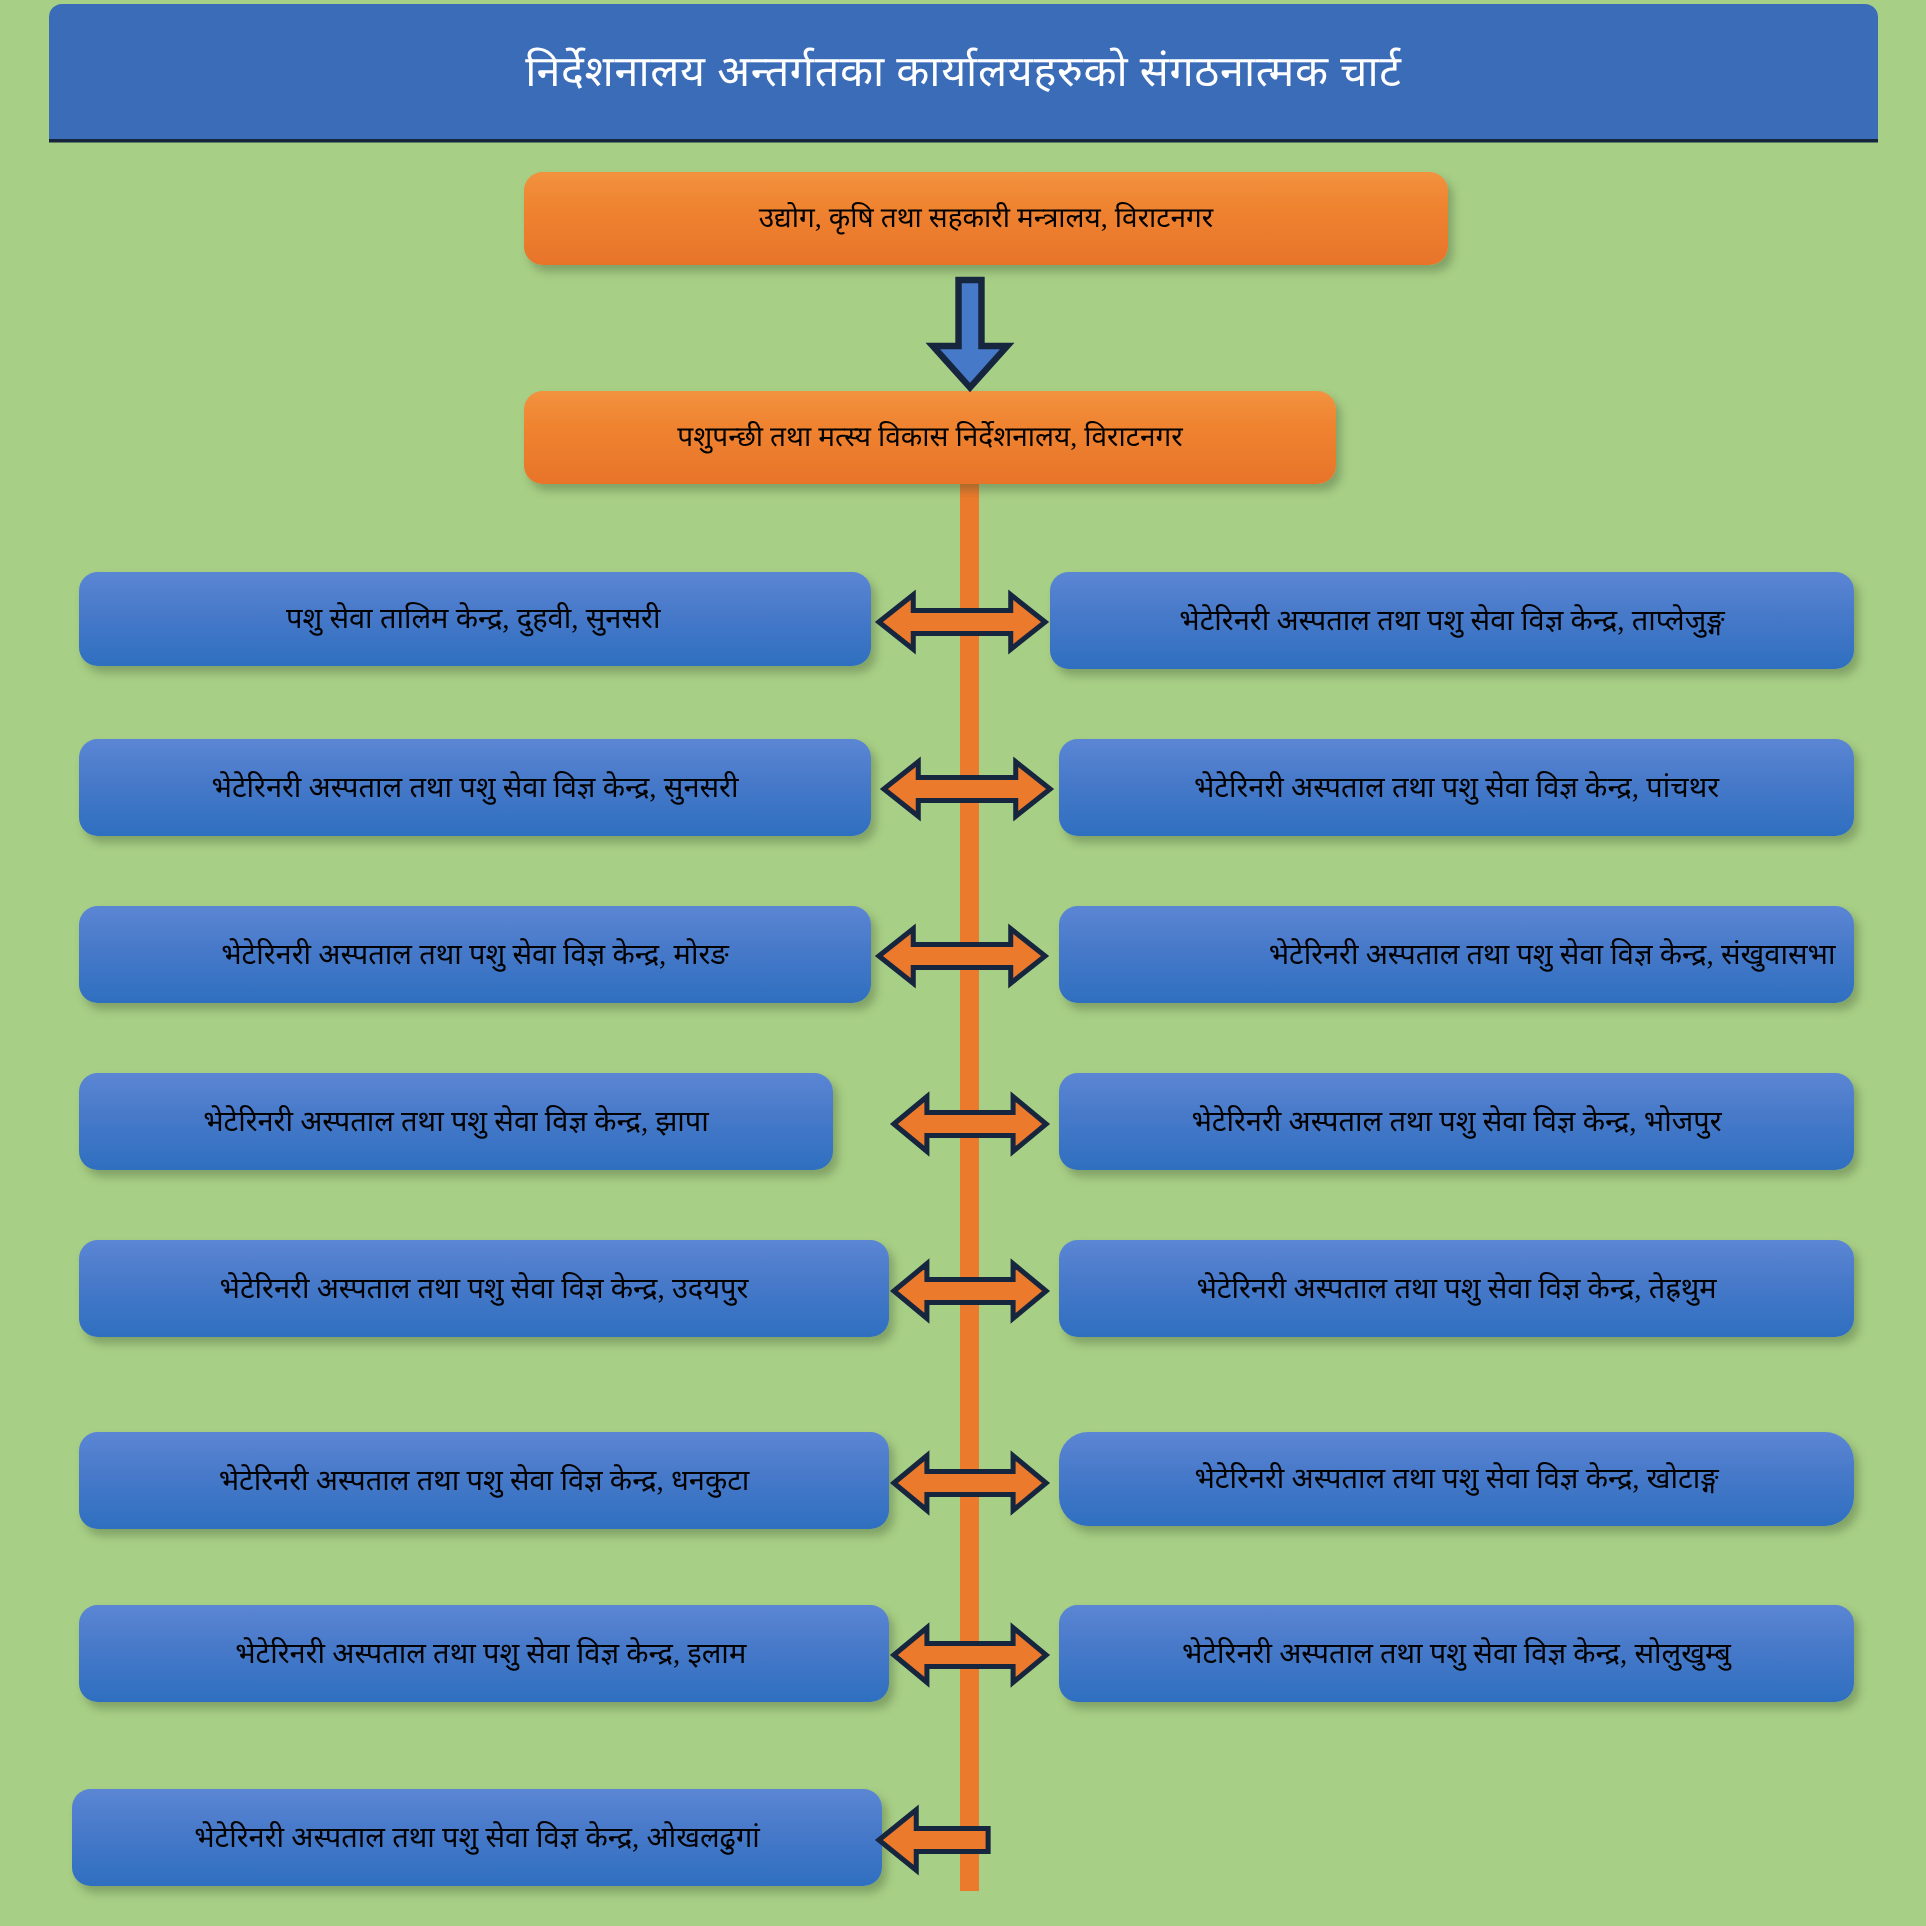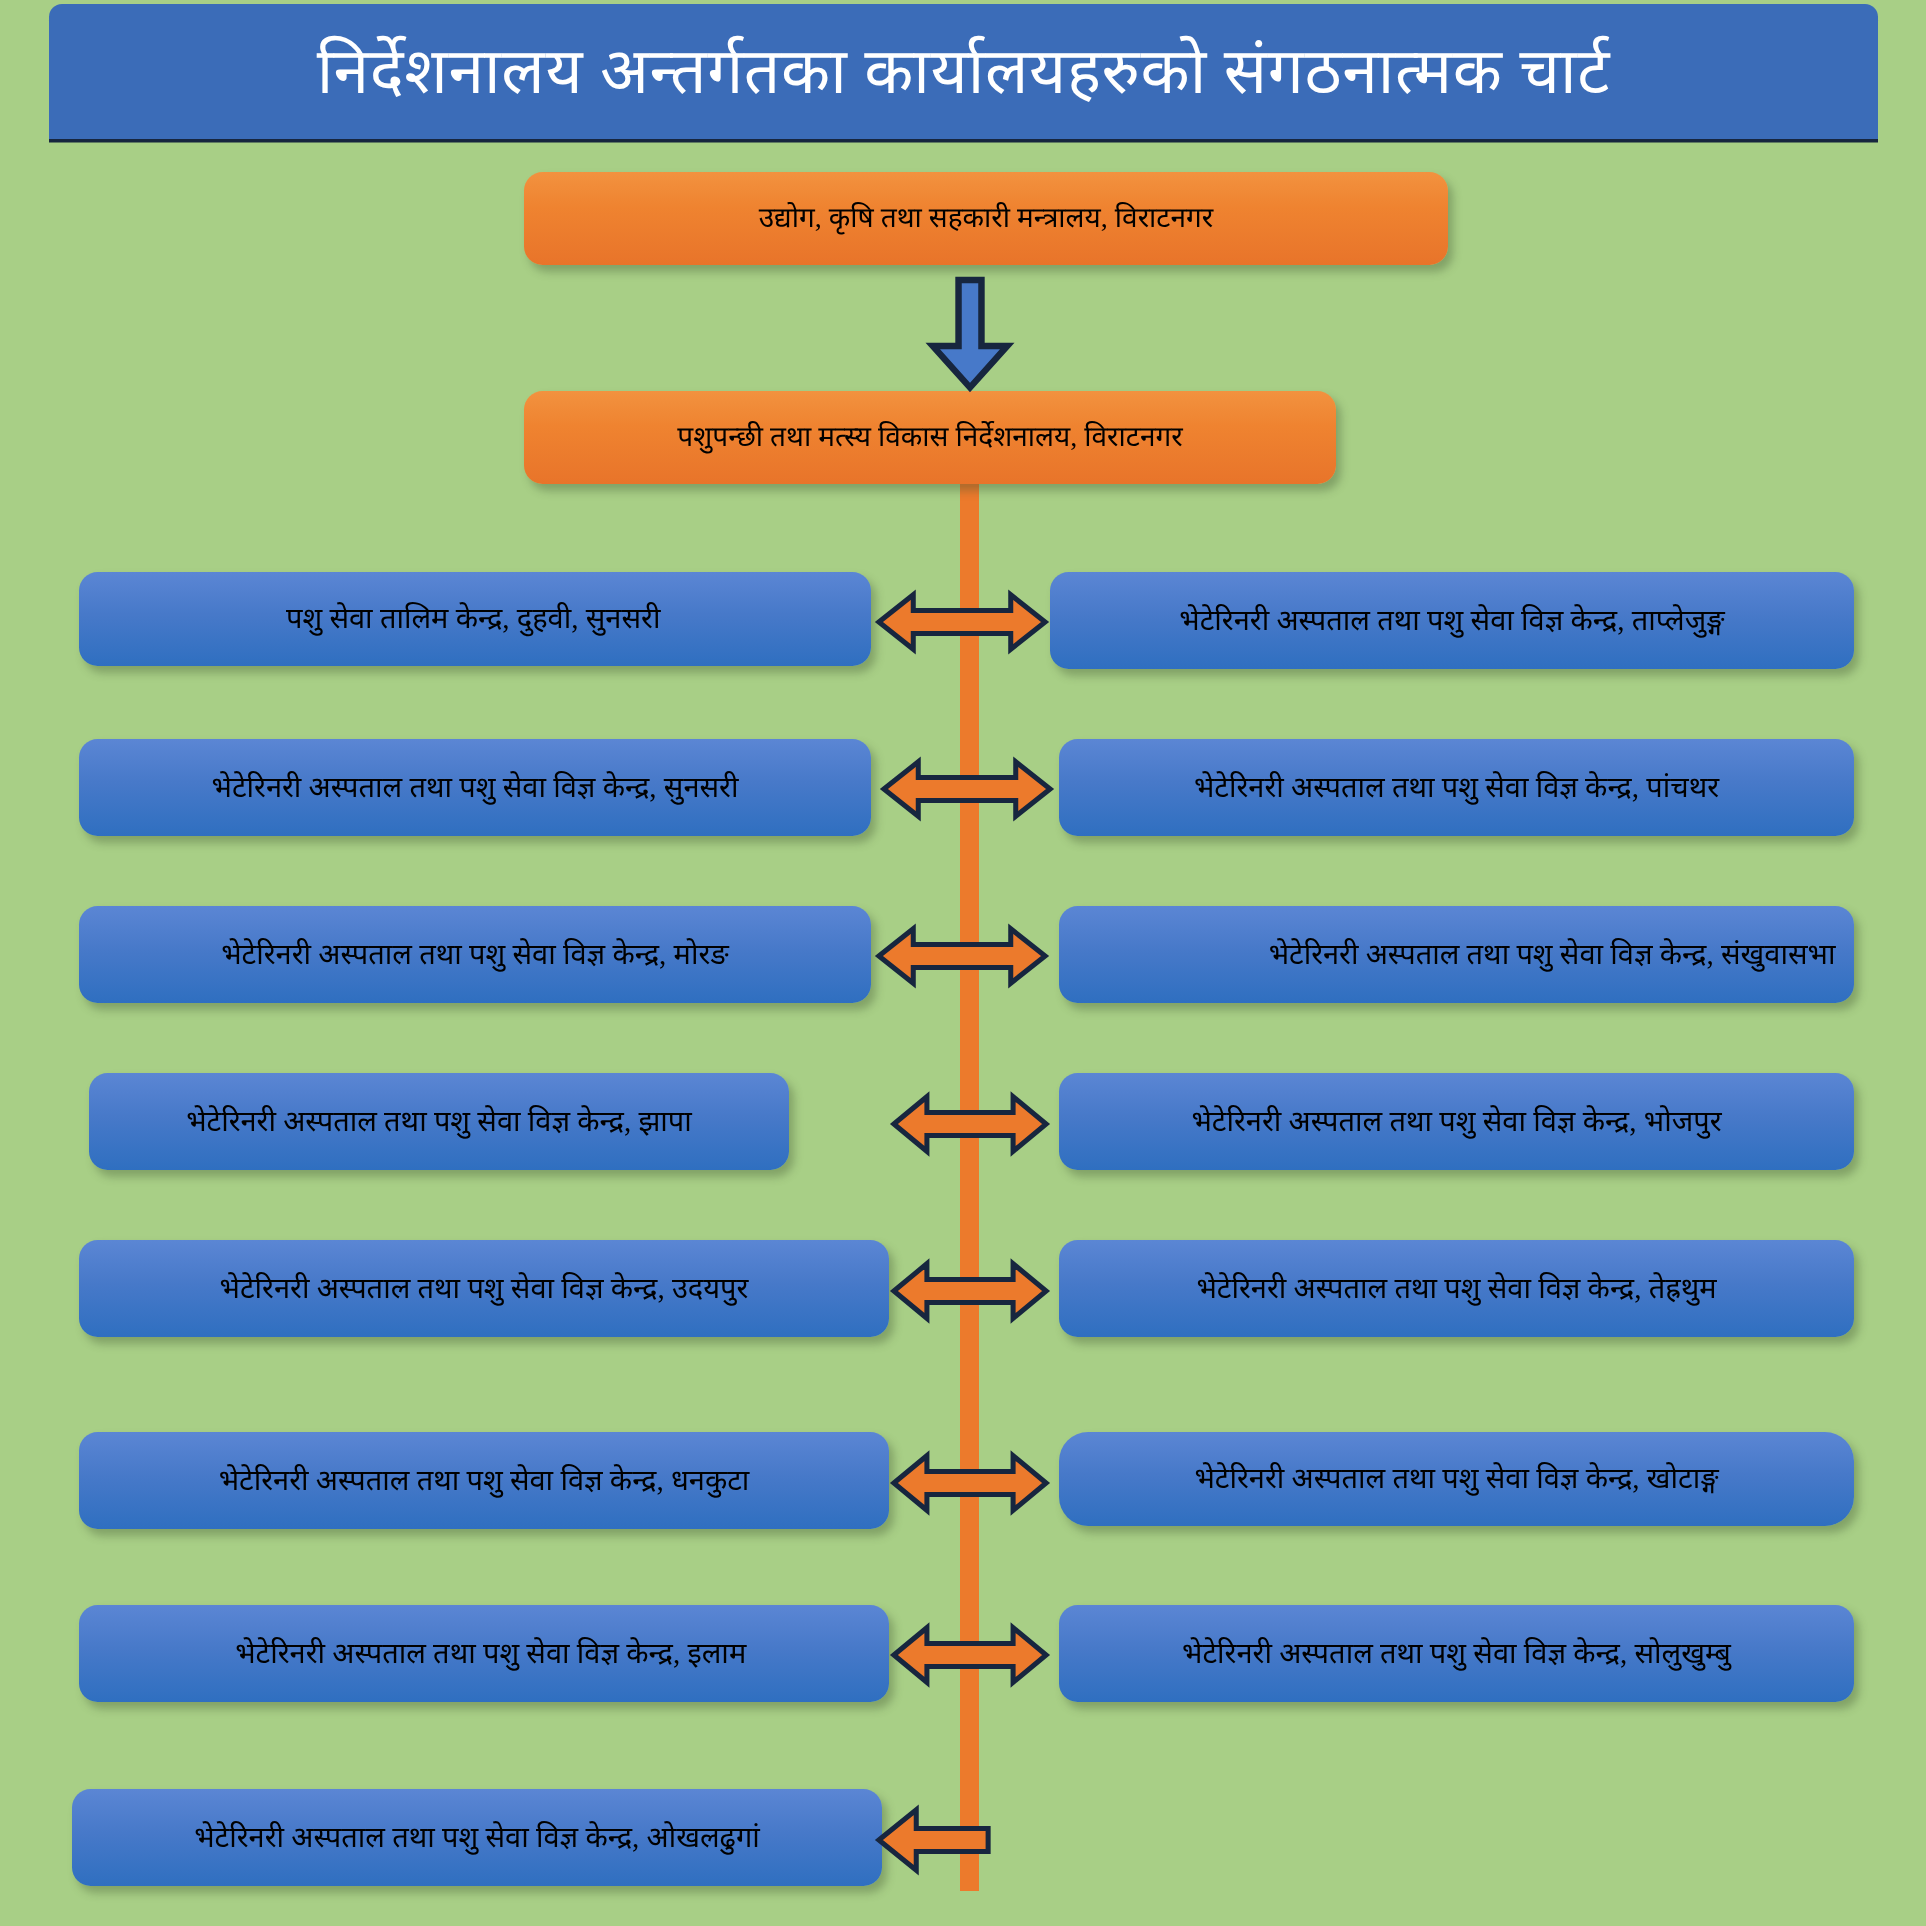--- a/index.html
+++ b/index.html
@@ -24,21 +24,21 @@
     height: 135px;
     background: #3b6cb8;
     border-radius: 13px 13px 0 0;
     box-shadow: 0 3.6px 0 0 #17263f;
     display: flex;
     align-items: center;
     justify-content: center;
   }
   .title-text {
     color: #ffffff;
-    font-size: 64px;
+    font-size: 43px;
     line-height: 1.1;
     letter-spacing: 0.7px;
     white-space: nowrap;
     font-family: "Liberation Serif", "DejaVu Serif", serif;
     font-weight: normal;
     text-align: center;
   }
 
   
   .node {
@@ -116,21 +116,21 @@
 
 <div class="node blue" style="left:79px; top:572px; width:792px; height:94px;padding-left:15px;">
   <div class="label">पशु सेवा तालिम केन्द्र, दुहवी, सुनसरी</div>
 </div>
 <div class="node blue" style="left:79px; top:739px; width:792px; height:97px;">
   <div class="label">भेटेरिनरी अस्पताल तथा पशु सेवा विज्ञ केन्द्र, सुनसरी</div>
 </div>
 <div class="node blue" style="left:79px; top:906px; width:792px; height:97px;">
   <div class="label">भेटेरिनरी अस्पताल तथा पशु सेवा विज्ञ केन्द्र, मोरङ</div>
 </div>
-<div class="node blue" style="left:89px; top:1073px; width:700px; height:97px;">
+<div class="node blue" style="left:79px; top:1073px; width:754px; height:97px;">
   <div class="label">भेटेरिनरी अस्पताल तथा पशु सेवा विज्ञ केन्द्र, झापा</div>
 </div>
 <div class="node blue" style="left:79px; top:1240px; width:810px; height:97px;">
   <div class="label">भेटेरिनरी अस्पताल तथा पशु सेवा विज्ञ केन्द्र, उदयपुर</div>
 </div>
 <div class="node blue" style="left:79px; top:1432px; width:810px; height:97px;">
   <div class="label">भेटेरिनरी अस्पताल तथा पशु सेवा विज्ञ केन्द्र, धनकुटा</div>
 </div>
 <div class="node blue" style="left:79px; top:1605px; width:810px; height:97px;padding-left:32px;">
   <div class="label">भेटेरिनरी अस्पताल तथा पशु सेवा विज्ञ केन्द्र, इलाम</div>

